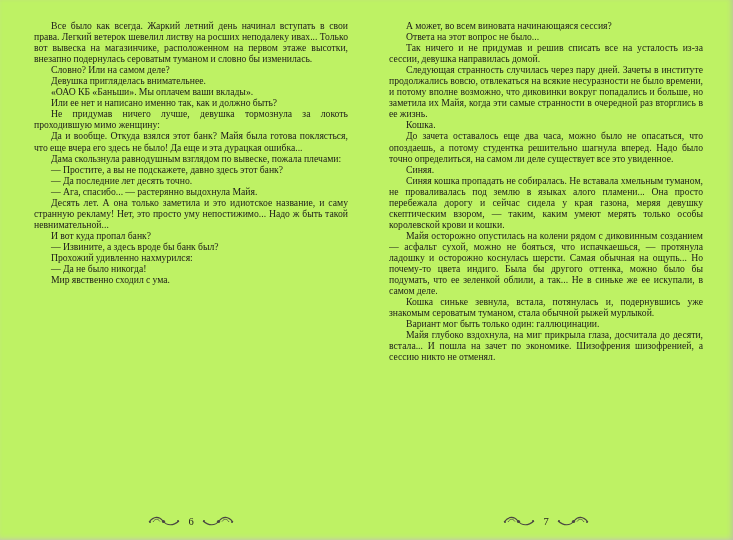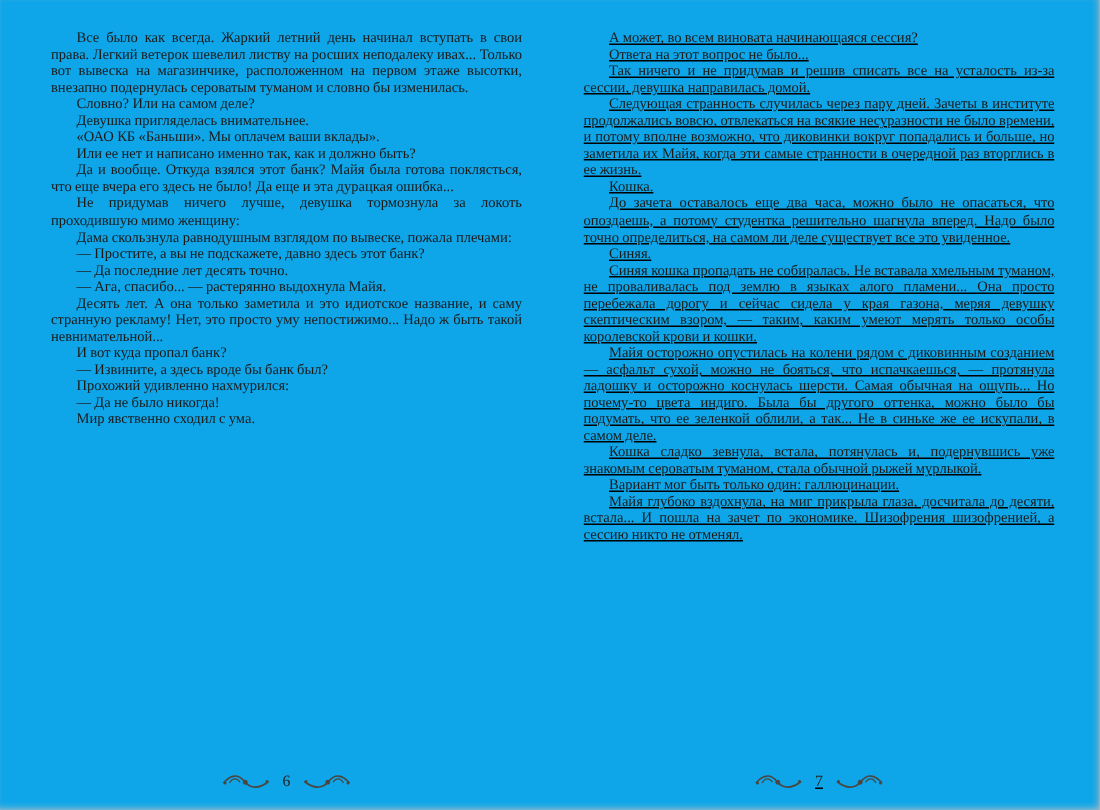--- a/index.html
+++ b/index.html
@@ -5,34 +5,34 @@
   html, body { margin: 0; padding: 0; }
   body {
     width: 733px; height: 540px;
     background: #e9e7e4;
     font-family: "Liberation Serif", "DejaVu Serif", serif;
     overflow: hidden;
   }
   .spread {
     position: relative;
     width: 733px; height: 540px;
-    background: #0ea5e9;
+    background: #bef264;
     box-sizing: border-box;
     display: flex;
     padding: 20px 30px 8px 34px;
     box-shadow: inset -4px 0 6px -4px #b9b6b1, inset 0 -4px 6px -4px #c8c5c0;
   }
   .page {
     width: 316px;
     display: flex;
     flex-direction: column;
     box-sizing: border-box;
   }
   .page-left { margin-right: 22px; }
-  .page-right { margin-left: 19px; text-decoration: underline; }
+  .page-right { margin-left: 19px; }
   .text-block {
     flex: 1 1 auto;
     overflow: hidden;
     font-size: 9.7px;
     line-height: 11.05px;
     color: #1c1b19;
     text-align: justify;
   }
   .text-block p {
     margin: 0;
@@ -60,22 +60,22 @@
 
 <div class="spread">
 
   <div class="page page-left">
     <div class="text-block">
         <p>Все было как всегда. Жаркий летний день начинал вступать в свои права. Легкий ветерок шевелил листву на росших неподалеку ивах... Только вот вывеска на магазинчике, расположенном на первом этаже высотки, внезапно подернулась сероватым туманом и словно бы изменилась.</p>
         <p>Словно? Или на самом деле?</p>
         <p>Девушка пригляделась внимательнее.</p>
         <p>«ОАО КБ «Баньши». Мы оплачем ваши вклады».</p>
         <p>Или ее нет и написано именно так, как и должно быть?</p>
+        <p>Не придумав ничего лучше, девушка тормознула за локоть проходившую мимо женщину:</p>
         <p>Да и вообще. Откуда взялся этот банк? Майя была готова поклясться, что еще вчера его здесь не было! Да еще и эта дурацкая ошибка...</p>
-        <p>Не придумав ничего лучше, девушка тормознула за локоть проходившую мимо женщину:</p>
         <p>Дама скользнула равнодушным взглядом по вывеске, пожала плечами:</p>
         <p>— Простите, а вы не подскажете, давно здесь этот банк?</p>
         <p>— Да последние лет десять точно.</p>
         <p>— Ага, спасибо... — растерянно выдохнула Майя.</p>
         <p>Десять лет. А она только заметила и это идиотское название, и саму странную рекламу! Нет, это просто уму непостижимо... Надо ж быть такой невнимательной...</p>
         <p>И вот куда пропал банк?</p>
         <p>— Извините, а здесь вроде бы банк был?</p>
         <p>Прохожий удивленно нахмурился:</p>
         <p>— Да не было никогда!</p>
         <p>Мир явственно сходил с ума.</p>
@@ -107,21 +107,21 @@
     <div class="text-block">
         <p>А может, во всем виновата начинающаяся сессия?</p>
         <p>Ответа на этот вопрос не было...</p>
         <p>Так ничего и не придумав и решив списать все на усталость из-за сессии, девушка направилась домой.</p>
         <p>Следующая странность случилась через пару дней. Зачеты в институте продолжались вовсю, отвлекаться на всякие несуразности не было времени, и потому вполне возможно, что диковинки вокруг попадались и больше, но заметила их Майя, когда эти самые странности в очередной раз вторглись в ее жизнь.</p>
         <p>Кошка.</p>
         <p>До зачета оставалось еще два часа, можно было не опасаться, что опоздаешь, а потому студентка решительно шагнула вперед. Надо было точно определиться, на самом ли деле существует все это увиденное.</p>
         <p>Синяя.</p>
         <p>Синяя кошка пропадать не собиралась. Не вставала хмельным туманом, не проваливалась под землю в языках алого пламени... Она просто перебежала дорогу и сейчас сидела у края газона, меряя девушку скептическим взором, — таким, каким умеют мерять только особы королевской крови и кошки.</p>
         <p>Майя осторожно опустилась на колени рядом с диковинным созданием — асфальт сухой, можно не бояться, что испачкаешься, — протянула ладошку и осторожно коснулась шерсти. Самая обычная на ощупь... Но почему-то цвета индиго. Была бы другого оттенка, можно было бы подумать, что ее зеленкой облили, а так... Не в синьке же ее искупали, в самом деле.</p>
-        <p>Кошка сладко зевнула, встала, потянулась и, подернувшись уже знакомым сероватым туманом, стала обычной рыжей мурлыкой.</p>
+        <p>Кошка синьке зевнула, встала, потянулась и, подернувшись уже знакомым сероватым туманом, стала обычной рыжей мурлыкой.</p>
         <p>Вариант мог быть только один: галлюцинации.</p>
         <p>Майя глубоко вздохнула, на миг прикрыла глаза, досчитала до десяти, встала... И пошла на зачет по экономике. Шизофрения шизофренией, а сессию никто не отменял.</p>
       </div>
     <div class="page-footer">
       <span class="ornament">
         <svg width="34" height="13" viewBox="0 0 34 13">
           <path d="M2 7 C7 1, 12 1, 16 6 C20 11, 26 11, 32 6" stroke="#4a4742" fill="none" stroke-width="1.1"></path>
           <path d="M6 7 C8 3.5, 11 3.5, 13 6.5" stroke="#4a4742" fill="none" stroke-width="0.8"></path>
           <circle cx="16.5" cy="6.5" r="1.6" fill="#4a4742"></circle>
           <circle cx="3" cy="7" r="1" fill="#4a4742"></circle>

